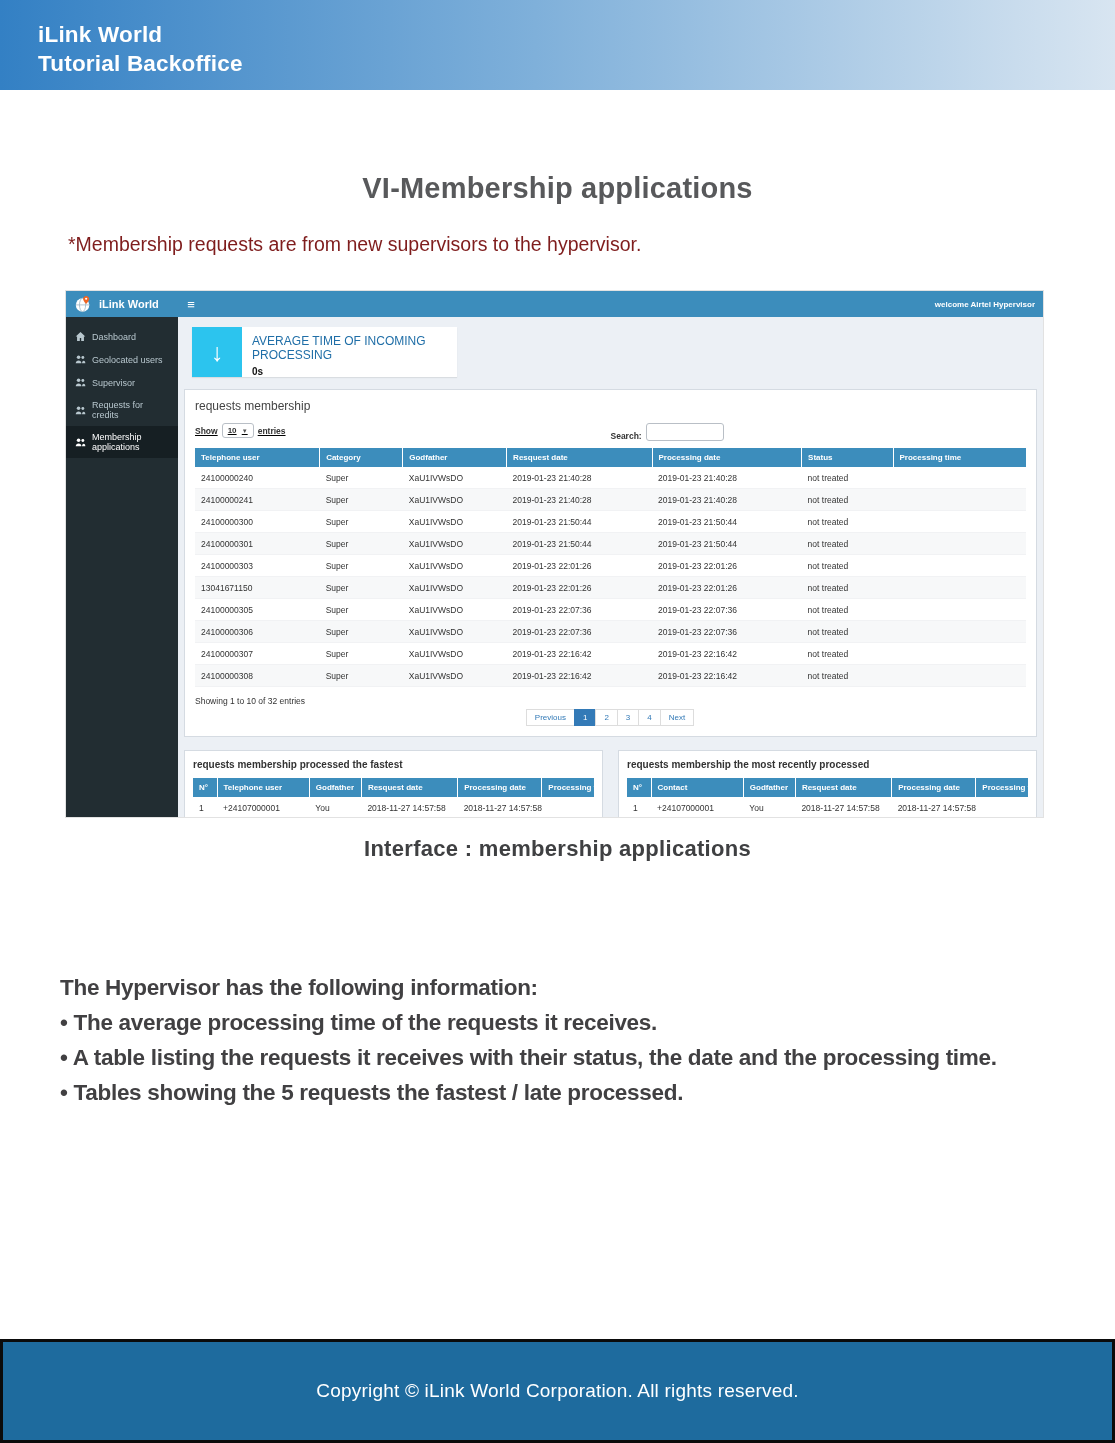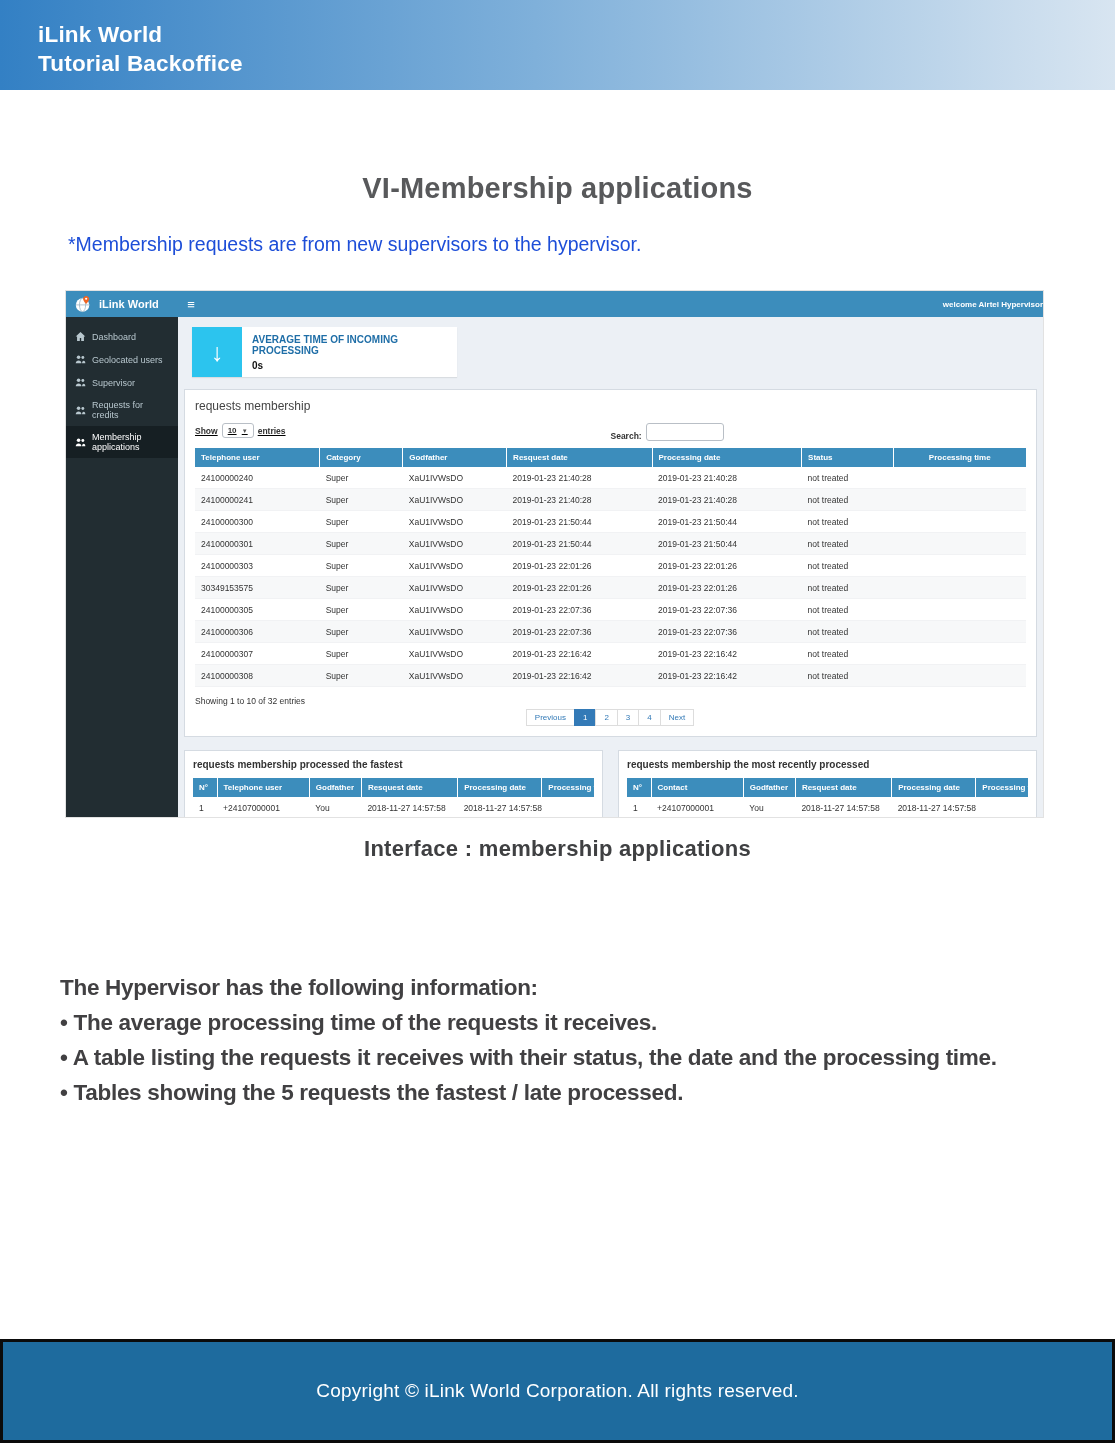--- a/index.html
+++ b/index.html
@@ -12,71 +12,71 @@
   body{font-family:"Liberation Sans", sans-serif;}
   .page{position:relative;width:1115px;height:1443px;background:#fff;overflow:hidden;}
 
   
   .doc-header{position:absolute;top:0;left:0;width:1115px;height:90px;
     background:linear-gradient(90deg,var(--hdr1) 0%,var(--hdr2) 48%,var(--hdr3) 100%);
     color:#fff;padding:20px 0 0 38px;}
   .doc-header .hline{font-size:22.5px;line-height:29px;font-weight:600;letter-spacing:.2px;}
   .doc-title{position:absolute;top:172px;left:0;width:1115px;text-align:center;
     font-size:29px;font-weight:bold;color:#58595b;letter-spacing:.2px;}
-  .doc-subtitle{position:absolute;top:233px;left:68px;font-size:19.5px;color:#1d4ed8;}
+  .doc-subtitle{position:absolute;top:233px;left:68px;font-size:19.5px;color:#7f1d1d;}
   .doc-caption{position:absolute;top:836px;left:0;width:1115px;text-align:center;
     font-size:22px;font-weight:bold;color:#3f4042;letter-spacing:.3px;}
   .doc-body{position:absolute;top:970px;left:60px;width:1000px;color:#414042;
     font-size:22.5px;font-weight:bold;line-height:35px;letter-spacing:-0.3px;}
   .doc-footer{position:absolute;left:0;bottom:0;width:1115px;height:104px;
     background:var(--footer);border:3px solid #0b0b0b;display:flex;align-items:center;
     justify-content:center;color:#fff;font-size:19px;letter-spacing:.2px;}
 
   
   .shot{position:absolute;left:66px;top:291px;width:977px;height:526px;display:flex;
     flex-direction:column;outline:1px solid #e2e2e2;font-family:"Liberation Sans",sans-serif;}
   .shot-topbar{height:26px;display:flex;align-items:center;background:var(--accent);color:#fff;flex:0 0 26px;}
   .brand{width:112px;display:flex;align-items:center;gap:7px;padding-left:8px;height:100%;}
   .brand-name{font-size:11px;font-weight:bold;}
   .hamburger{width:26px;text-align:center;font-size:13px;cursor:pointer;}
   .topbar-spacer{flex:1;}
-  .welcome{font-size:8px;font-weight:bold;padding-right:0;text-align:center;}
+  .welcome{font-size:8px;font-weight:bold;padding-right:8px;text-align:center;}
   .shot-body{flex:1;display:flex;min-height:0;}
   .shot-sidebar{width:112px;background:var(--sidebar);padding-top:8px;flex:0 0 112px;}
   .side-item{display:flex;align-items:center;gap:6px;padding:6px 9px;color:#b8c7ce;
     font-size:9px;cursor:pointer;}
   .side-item .s-icon{width:11px;height:11px;display:inline-flex;}
   .side-item .s-icon svg{width:11px;height:11px;fill:currentColor;}
   .side-item.active{background:var(--sidebar_active);color:#ffffff;}
   .shot-main{flex:1;background:#ecf0f5;padding:10px 6px 0 6px;overflow:hidden;}
 
   .infobox{display:flex;width:265px;height:50px;margin:0 0 12px 8px;background:#fff;
     box-shadow:0 1px 1px rgba(0,0,0,.08);}
   .infobox-icon{width:50px;flex:0 0 50px;background:var(--aqua);color:#fff;display:flex;
     align-items:center;justify-content:center;font-size:25px;font-weight:bold;}
   .infobox-text{padding:7px 10px;}
-  .infobox-label{font-size:10px;font-weight:bold;color:#1f6ea7;}
+  .infobox-label{font-size:12px;font-weight:normal;color:#1f6ea7;}
   .infobox-value{font-size:10px;font-weight:bold;color:#111;margin-top:4px;}
 
   .panel{background:#fff;border:1px solid #d5dbe2;padding:8px 10px 6px;}
   .panel-title{font-size:12px;color:#444;margin:1px 0 10px;}
   .controls{position:relative;height:25px;text-decoration:underline;}
   .show-group{display:flex;align-items:center;gap:4px;font-size:8.5px;font-weight:bold;color:#333;}
   .select-box{border:1px solid #b9bfc6;border-radius:3px;padding:2px 5px;font-size:8px;
     min-width:32px;display:inline-flex;justify-content:space-between;gap:5px;background:#fff;cursor:pointer;}
   .select-box .caret{font-size:6px;color:#555;align-self:center;}
   .search-group{position:absolute;left:50%;top:0;display:flex;align-items:flex-end;gap:4px;
     font-size:8.5px;font-weight:bold;color:#333;}
   .search-input{width:78px;height:18px;border:1px solid #b9bfc6;border-radius:3px;outline:none;
     font-size:9px;padding:0 4px;}
 
   table.data{width:100%;border-collapse:collapse;font-size:8.5px;color:#333;table-layout:fixed;}
   table.data th{background:var(--accent);color:#fff;text-align:left;font-size:8px;
     padding:5px 6px;border-right:1px solid rgba(255,255,255,.25);cursor:pointer;overflow:hidden;white-space:nowrap;}
-  table.data th:last-child{border-right:none;text-align:center;}
+  table.data th:last-child{border-right:none;}
   table.data td{padding:5.5px 6px;border-bottom:1px solid #f1f2f4;overflow:hidden;white-space:nowrap;}
   table.data tbody tr:nth-child(even){background:#f7f8f9;}
 
   .main-table th:nth-child(1){width:15%}.main-table th:nth-child(2){width:10%}
   .main-table th:nth-child(3){width:12.5%}.main-table th:nth-child(4){width:17.5%}
   .main-table th:nth-child(5){width:18%}.main-table th:nth-child(6){width:11%}
 
   .mini-table th:nth-child(1){width:6%}.mini-table th:nth-child(2){width:23%}
   .mini-table th:nth-child(3){width:13%}.mini-table th:nth-child(4){width:24%}
   .mini-table th:nth-child(5){width:21%}.mini-table th:nth-child(6){width:13%}
@@ -263,21 +263,21 @@
                 <tr>
                   <td>24100000303</td>
                   <td>Super</td>
                   <td>XaU1IVWsDO</td>
                   <td>2019-01-23 22:01:26</td>
                   <td>2019-01-23 22:01:26</td>
                   <td>not treated</td>
                   <td></td>
                 </tr>
                 <tr>
-                  <td>30349153575</td>
+                  <td>13041671150</td>
                   <td>Super</td>
                   <td>XaU1IVWsDO</td>
                   <td>2019-01-23 22:01:26</td>
                   <td>2019-01-23 22:01:26</td>
                   <td>not treated</td>
                   <td></td>
                 </tr>
                 <tr>
                   <td>24100000305</td>
                   <td>Super</td>

